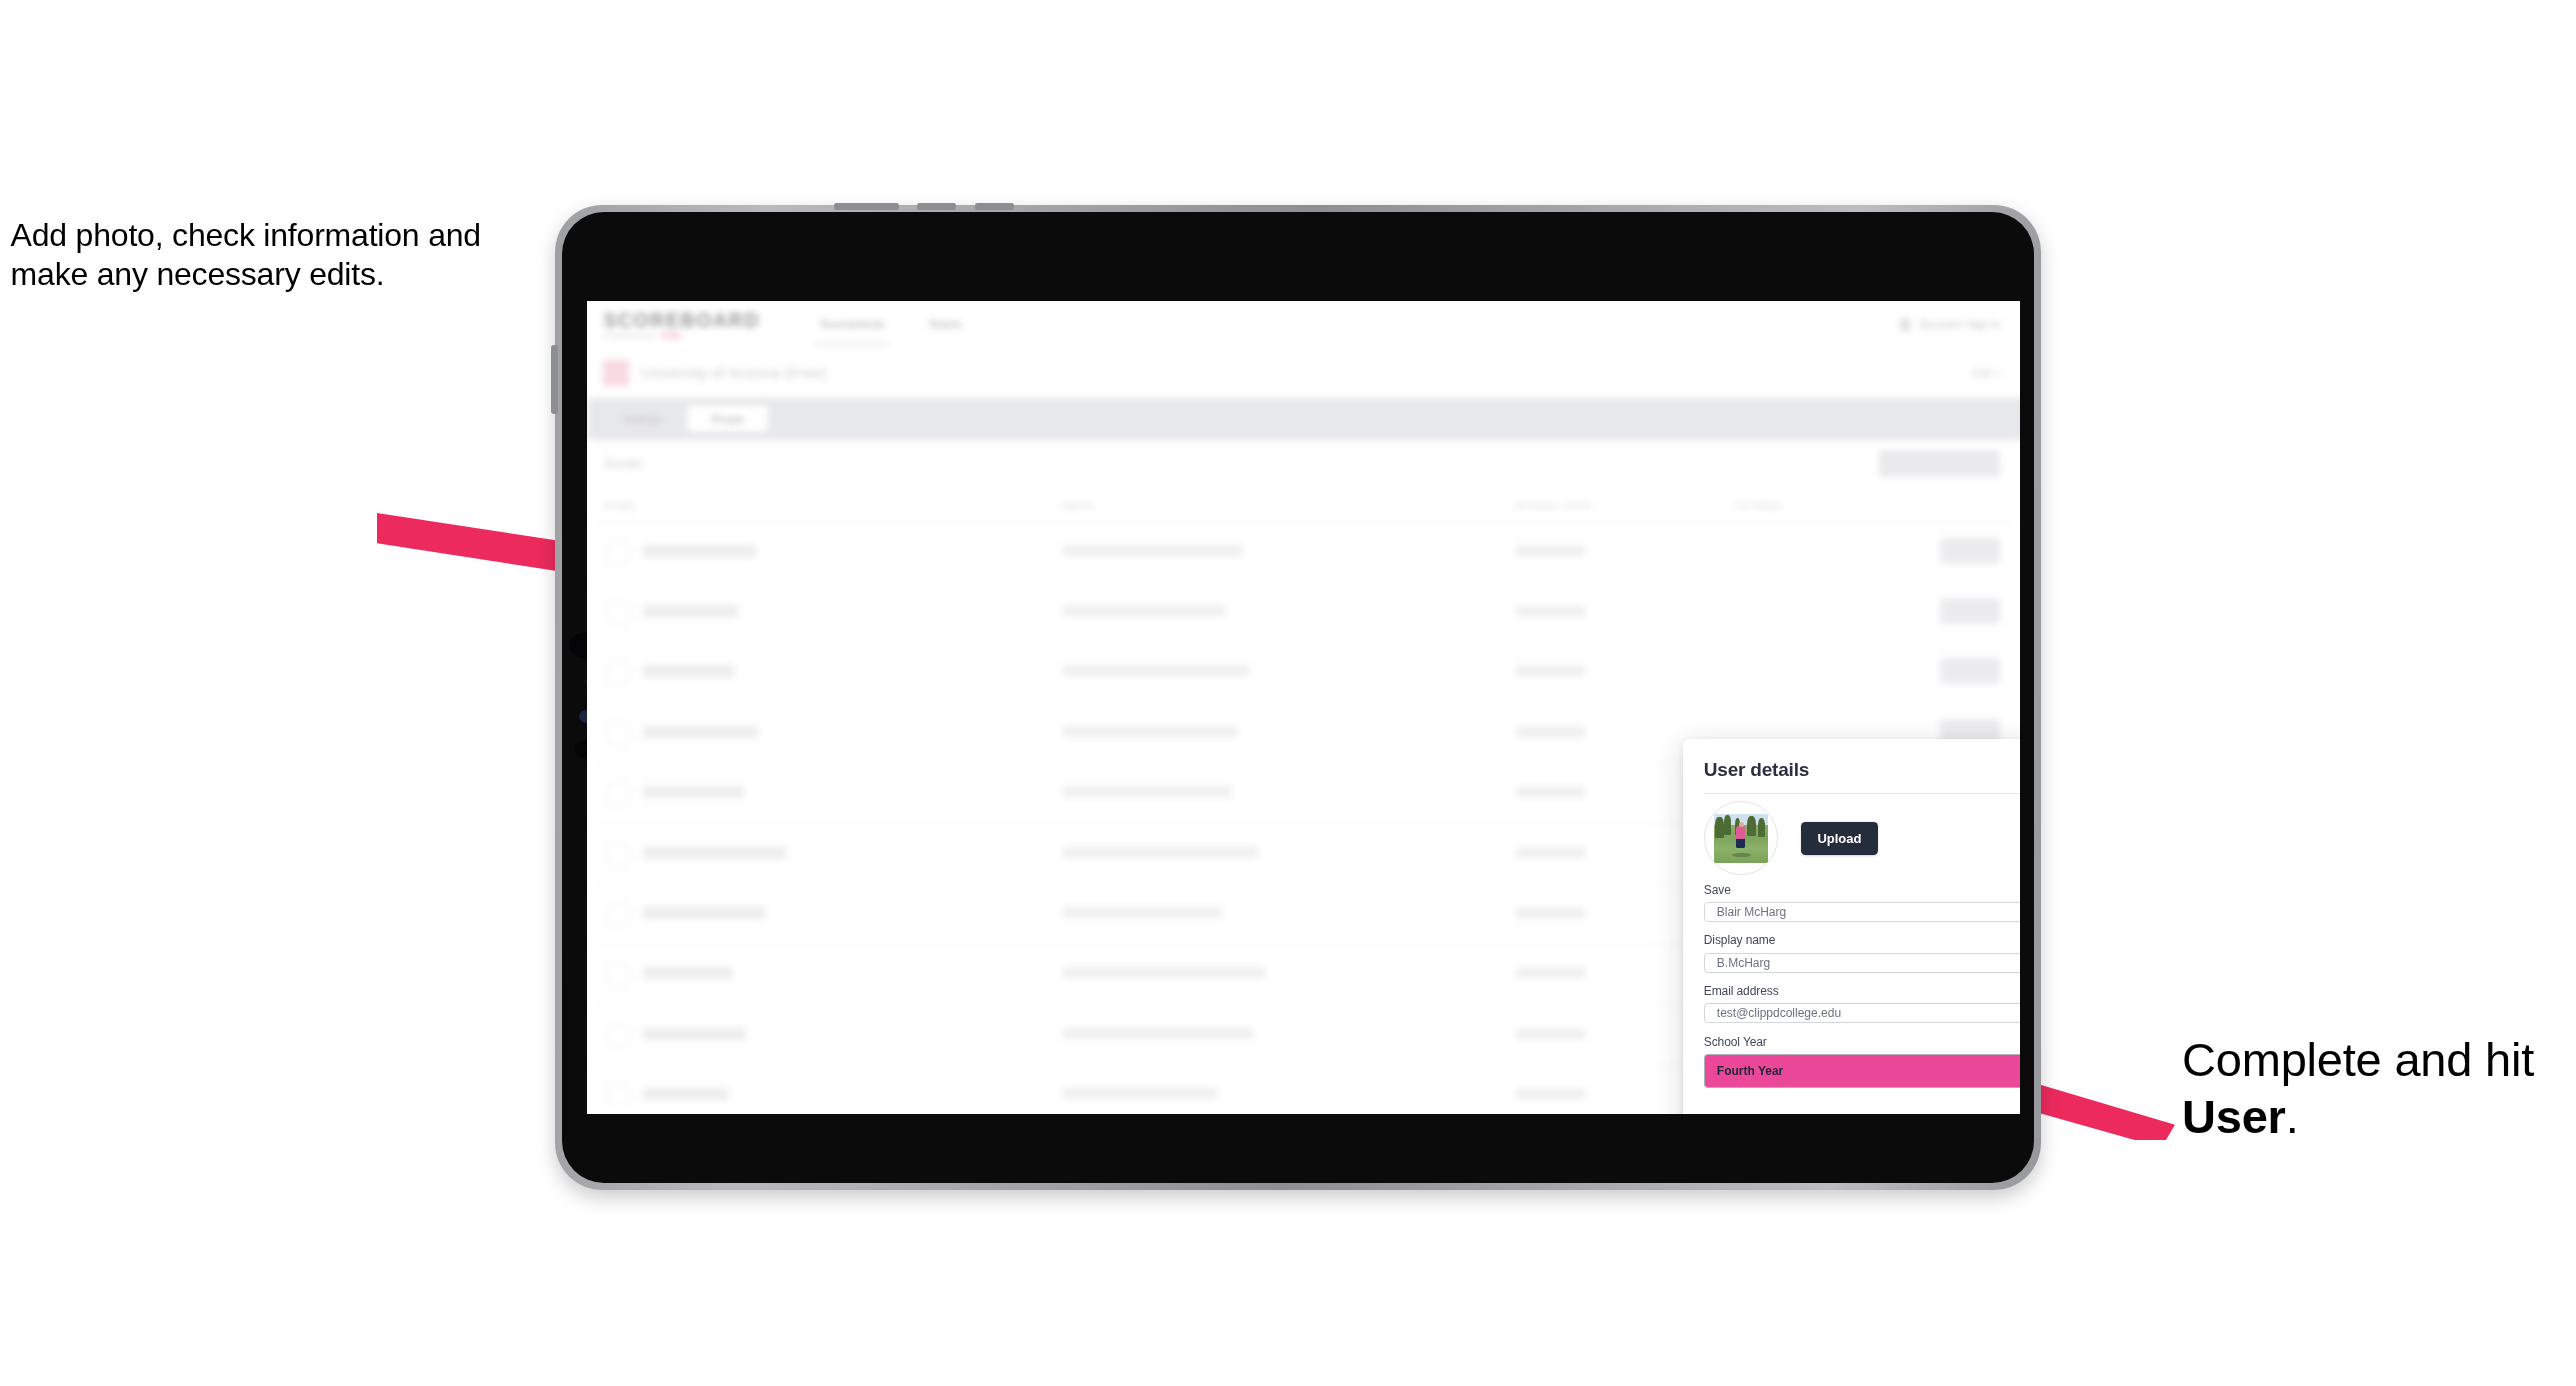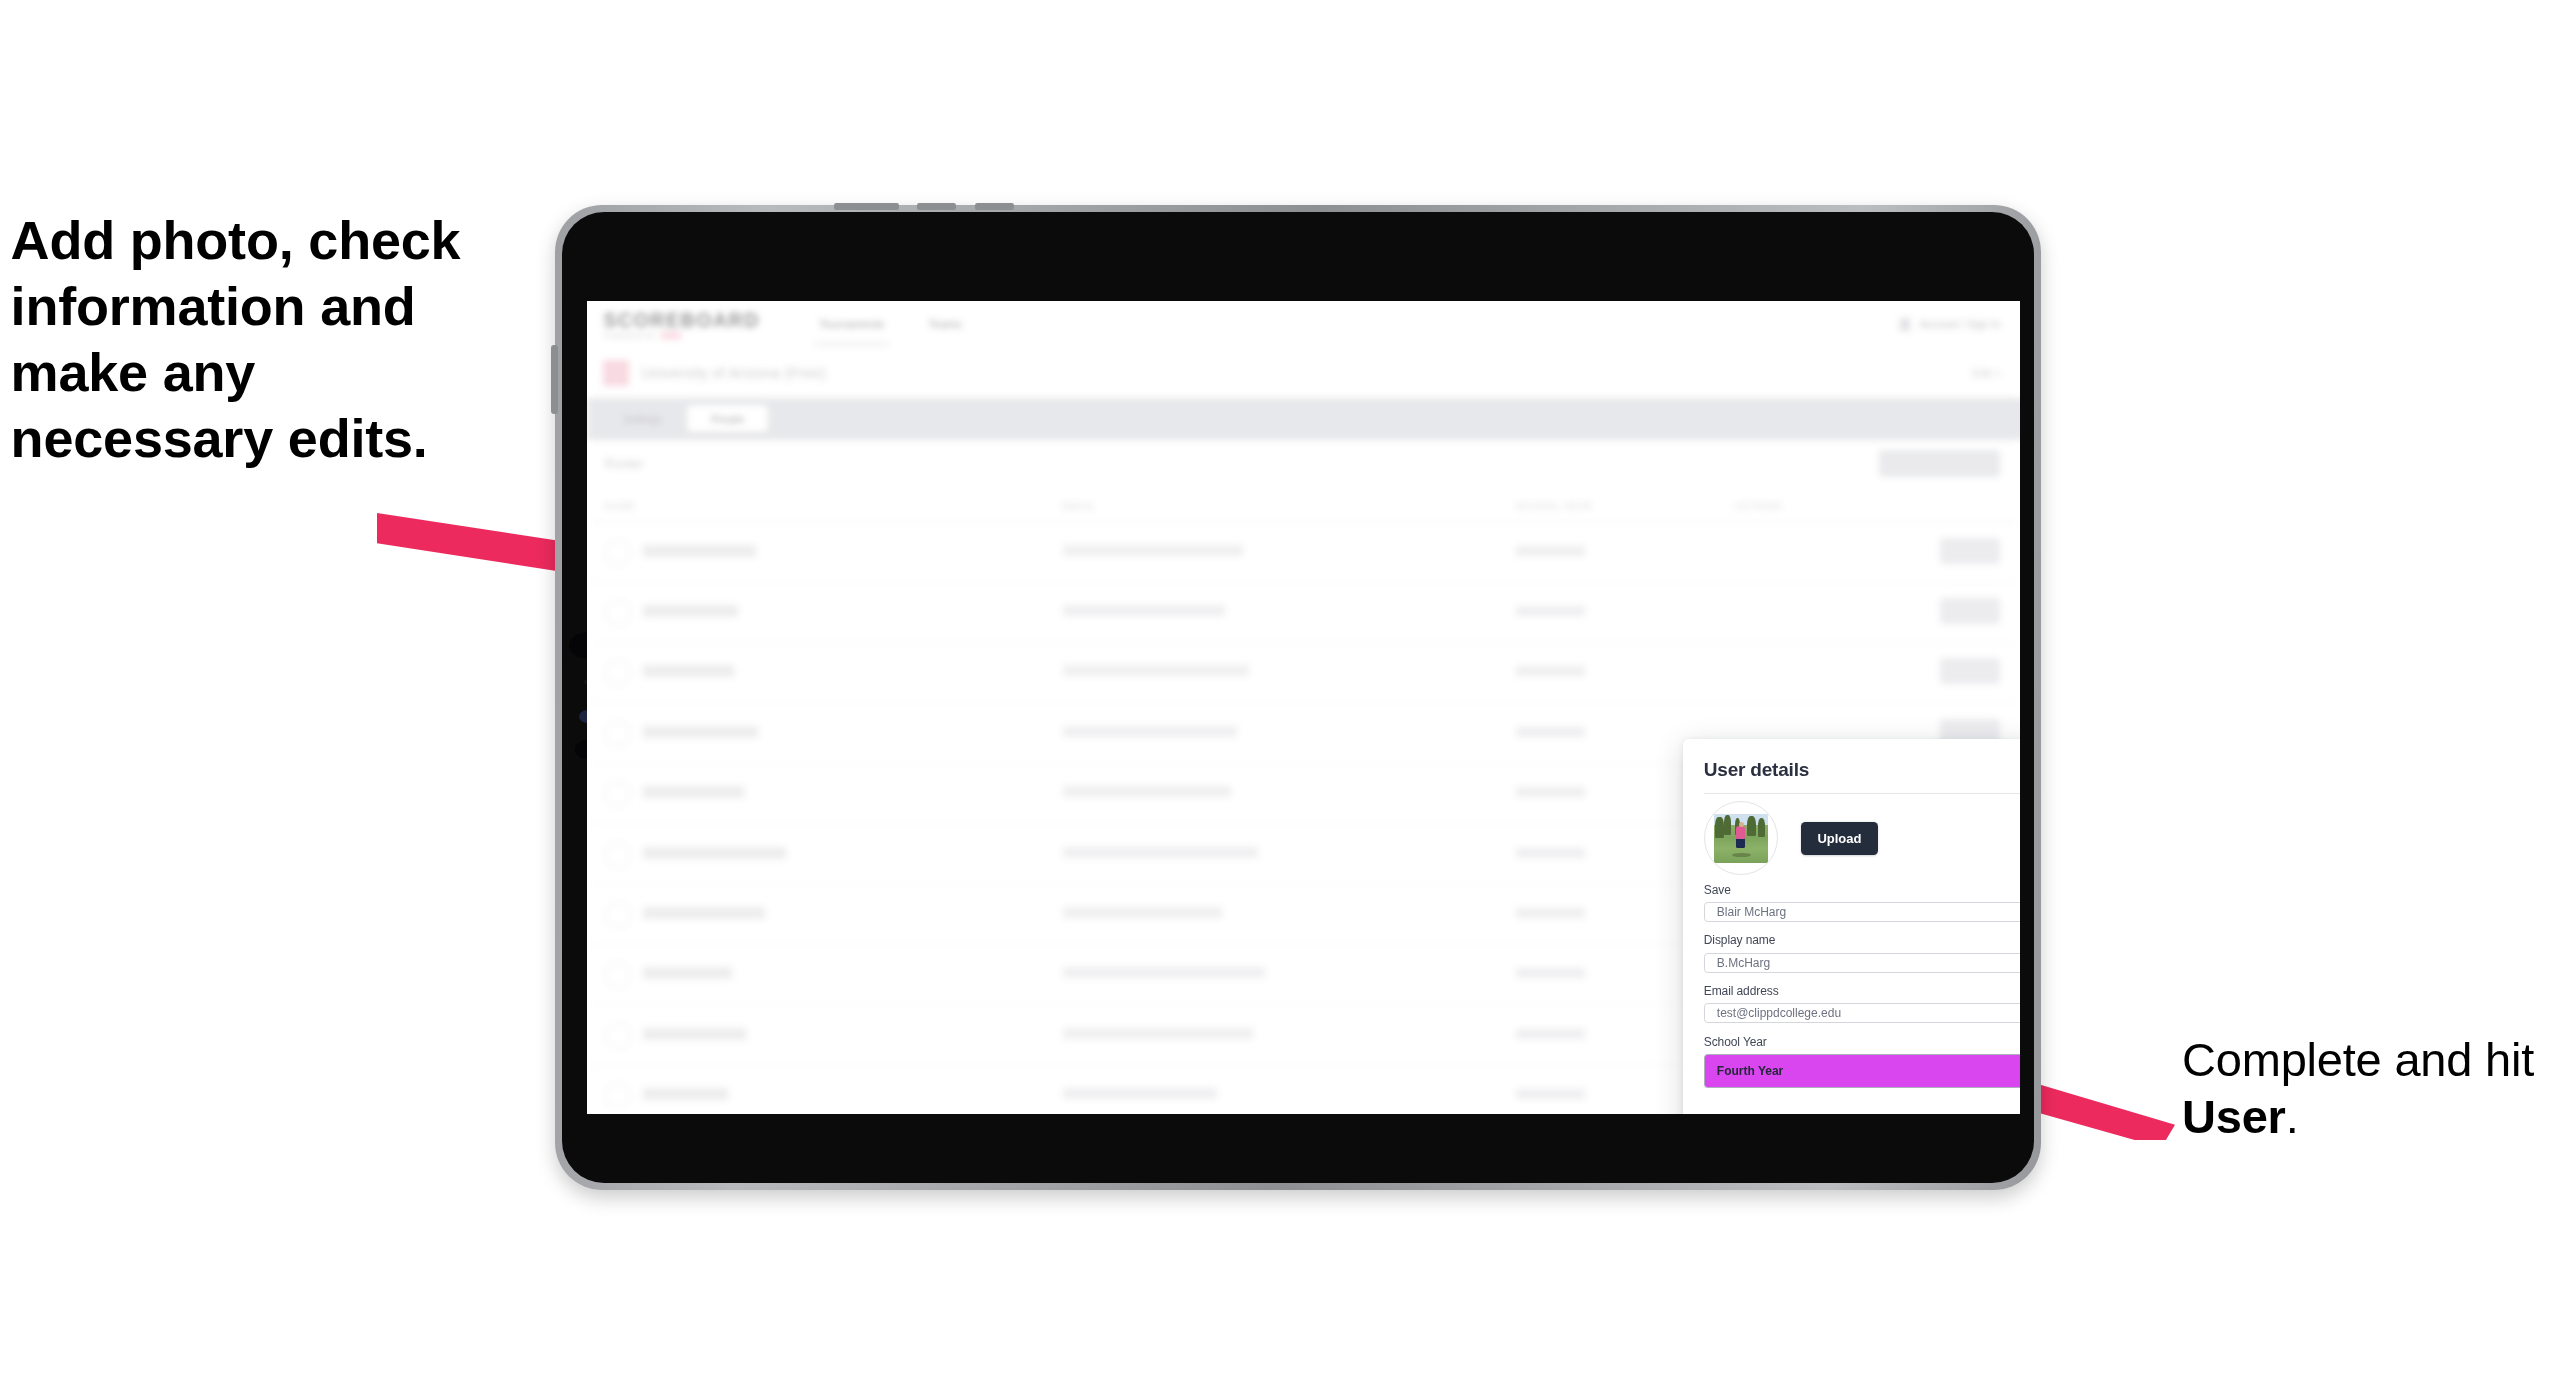--- a/index.html
+++ b/index.html
@@ -13,21 +13,21 @@
 
   
   .annot{
     position:absolute;
     color:#000;
     font-family:"Liberation Sans", sans-serif;
     font-weight:400;
     line-height:1.22;
     letter-spacing:-0.2px;
   }
-  #annot-left{ left:10.6px; top:208px; width:498px; font-size:54px;font-weight:bold; }
+  #annot-left{ left:10.6px; top:216px; width:498px; font-size:32px; }
   #annot-right{ left:2182px; top:1031px; width:393px; font-size:47px; }
   #annot-right b{font-weight:700;}
 
   
   .arrow-svg{position:absolute;pointer-events:none;}
   #arrow-one{left:377px;top:513px;width:717px;height:151px;}
   #arrow-two{left:1480px;top:868px;width:695px;height:272px;}
 
   
   #tablet{
@@ -167,21 +167,21 @@
     width:100%;box-sizing:border-box;height:20px;
     border:0.8px solid #d4d6dc;border-radius:3.8px;background:#fff;
     font-size:12px;color:#6d7281;padding:0 12px;
     font-family:"Liberation Sans", sans-serif;
     outline:none;
   }
   .field-input::placeholder{color:#83889a;}
   .select-wrap{position:relative;}
   .select-box{
     width:100%;box-sizing:border-box;height:34px;
-    border:0.8px solid #adb1bb;border-radius:3.8px;background:#d946ef;
+    border:0.8px solid #adb1bb;border-radius:3.8px;background:#ec4899;
     display:flex;align-items:center;padding:0 12px;
     font-size:12px;font-weight:600;color:#222838;
   }
 </style>
 </head>
 <body>
 
 <div id="annot-left" class="annot">Add photo, check information and make any necessary edits.</div>
 
 <div id="annot-right" class="annot">

